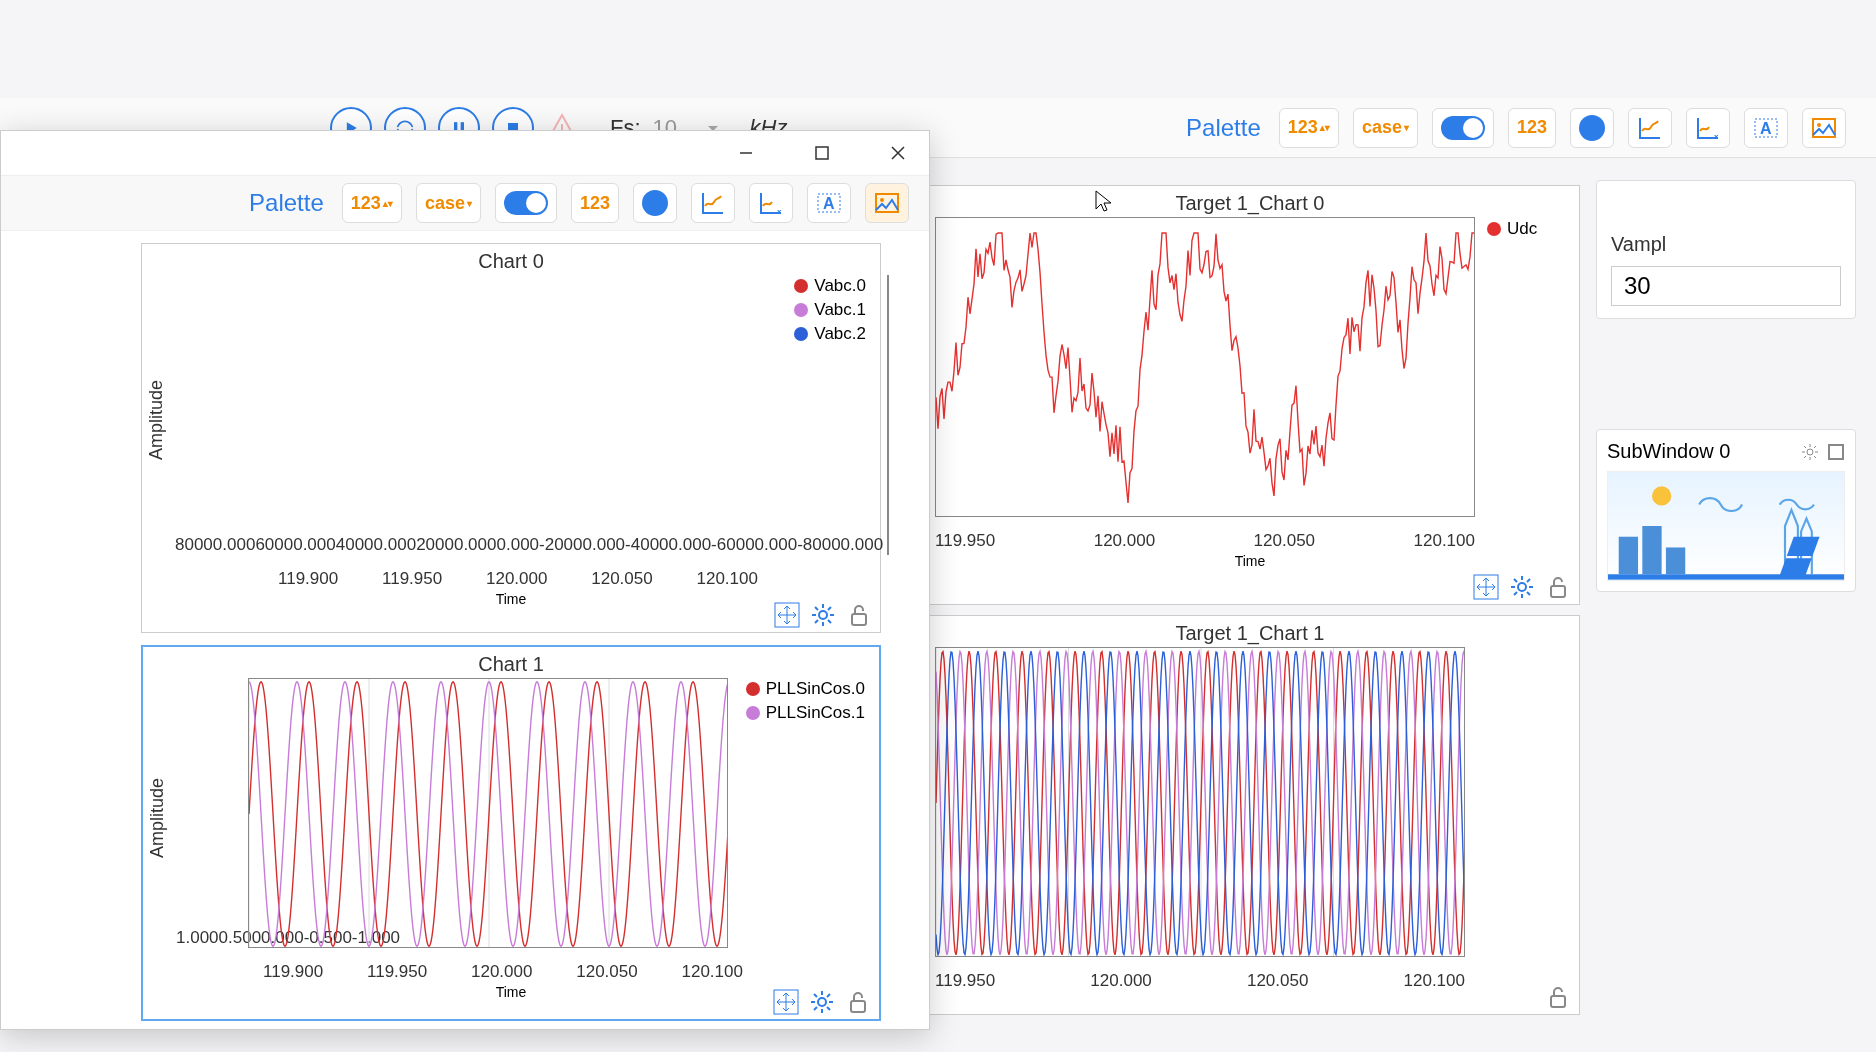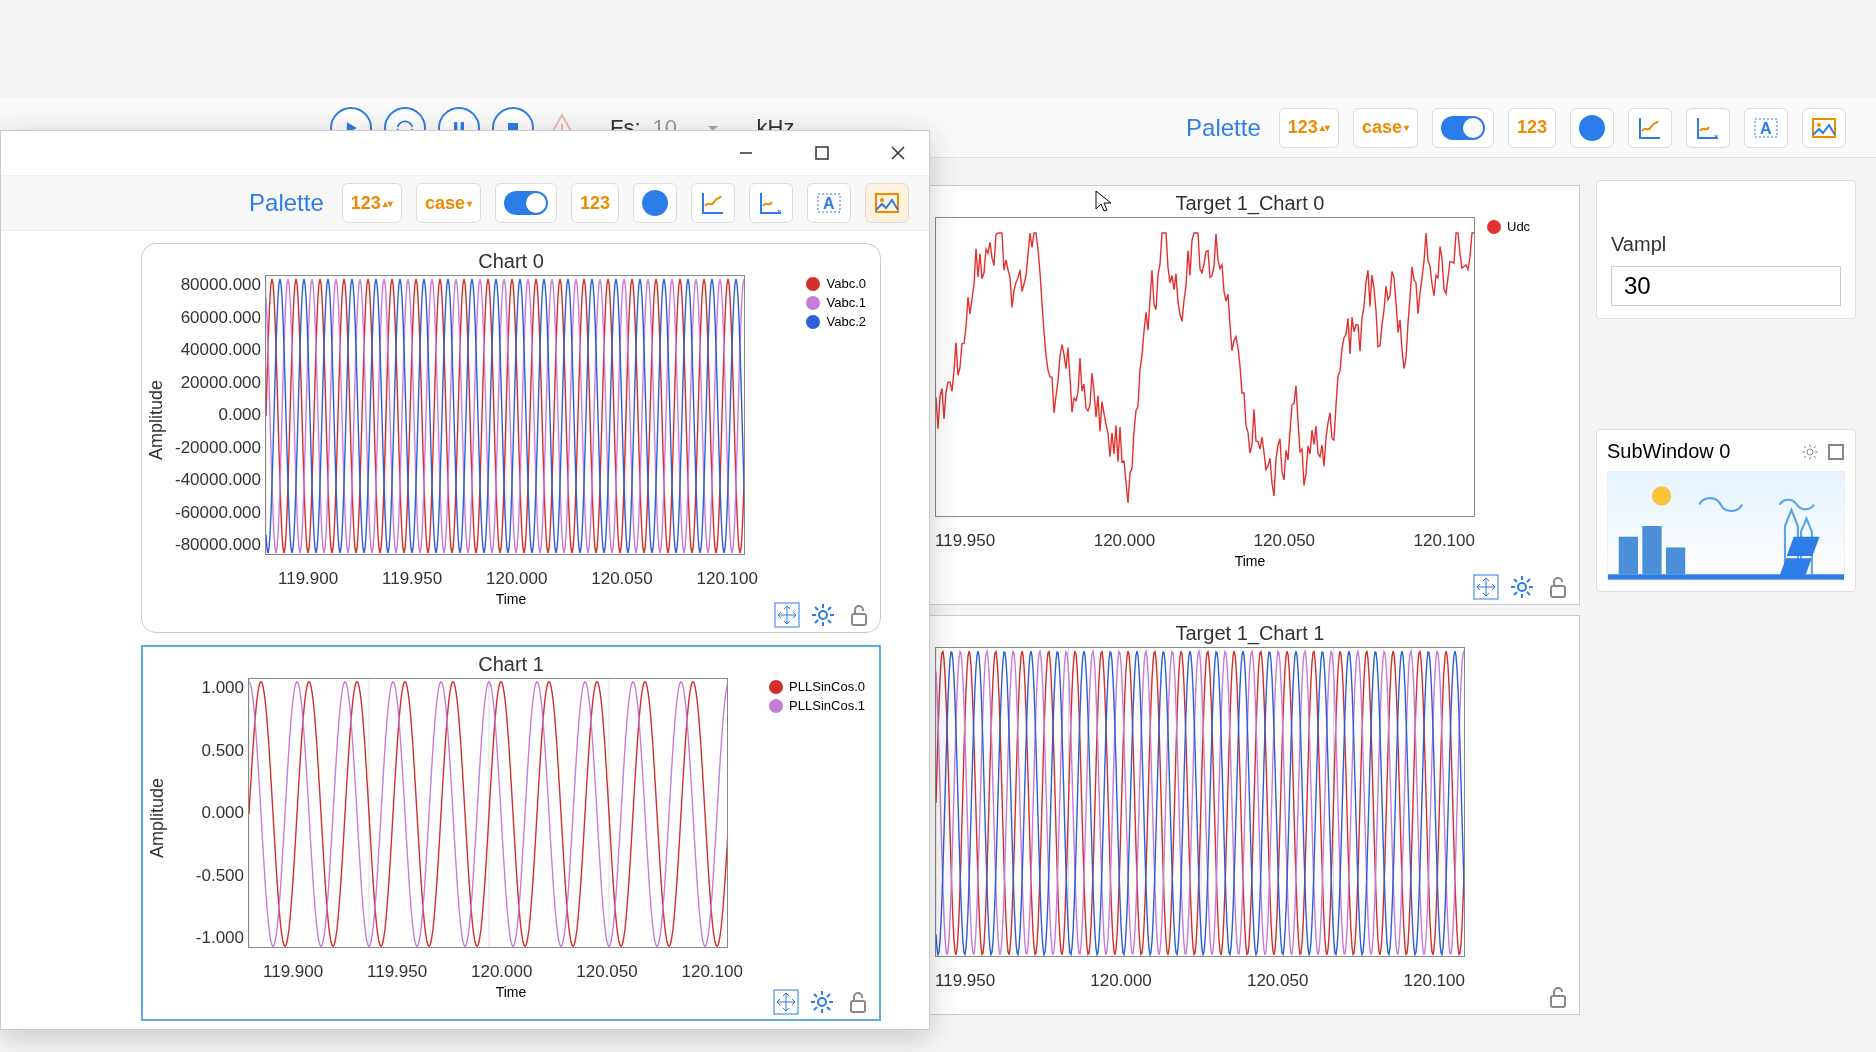--- a/index.html
+++ b/index.html
@@ -10,21 +10,21 @@
 .tree-header { position: absolute; top: 100px; left: 10px; display: flex; align-items: center; gap: 8px; font-size: 20px; color: #333; }
 .chevron-sm { width: 14px; height: 14px; }
 .monitor-icon { width: 20px; height: 16px; fill: #2d7de8; }
 
 .circ-btn { width: 42px; height: 42px; border: 2px solid #2d7de8; border-radius: 50%; display: flex; align-items: center; justify-content: center; background: #fff; cursor: pointer; }
 .circ-btn svg { width: 20px; height: 20px; fill: #2d7de8; }
 .warn-tri { width: 32px; height: 32px; }
 .fs-label { font-size: 22px; color: #333; }
 .fs-value { font-size: 22px; color: #999; width: 40px; }
 .fs-drop { color: #999; }
-.khz-label { font-size: 22px; color: #333; margin-left: 24px; }
+.khz-label { font-size: 22px; color: #333; margin-left: 17px; font-style: italic; }
 
 .palette-group { display: flex; align-items: center; gap: 14px; margin-left: auto; }
 .palette-label { font-size: 24px; font-weight: 400; color: #2d7de8; margin-right: 4px; }
 .tb-btn { height: 40px; min-width: 44px; background: #fff; border: 1px solid #ddd; border-radius: 6px; display: flex; align-items: center; justify-content: center; font-weight: 700; cursor: pointer; padding: 0 8px; }
 .tb-btn.orange { color: #f08a00; font-size: 18px; }
 .toggle { width: 44px; height: 24px; background: #2d7de8; border-radius: 12px; position: relative; }
 .toggle::after { content: ''; position: absolute; right: 2px; top: 2px; width: 20px; height: 20px; background: #fff; border-radius: 50%; }
 .circle-blue { width: 26px; height: 26px; background: #2d7de8; border-radius: 50%; }
 .sq-btn svg { width: 26px; height: 26px; }
 
@@ -38,25 +38,25 @@
 .subwin-icons { display: flex; gap: 8px; }
 .subwin-icons svg { width: 18px; height: 18px; }
 .subwin-thumb { width: 100%; height: 110px; border: 1px solid #eee; position: relative; background: linear-gradient(#e6f3ff, #fff); display: flex; align-items: flex-end; justify-content: center; overflow: hidden; }
 
 
 .chart-panel { position: absolute; background: #fff; border: 1px solid #ccc; }
 .chart-panel.active { border: 2px solid #5fa9f0; }
 .chart-title { text-align: center; font-size: 20px; color: #333; padding: 6px 0 2px; }
 .chart-body { display: flex; position: relative; }
 .ylabel { writing-mode: vertical-rl; transform: rotate(180deg); font-size: 18px; color: #333; padding: 0 4px; align-self: center; }
-.yaxis { display: flex; flex-direction: column; justify-content: space-between; align-items: flex-end; font-size: 17px; padding: 0 4px; color: #333; }
+.yaxis { display: flex; flex-direction: row; justify-content: space-between; align-items: flex-end; font-size: 17px; padding: 0 4px; color: #333; }
 .plot-area { border: 1px solid #888; position: relative; overflow: hidden; }
 .xaxis { display: flex; justify-content: space-between; font-size: 17px; padding: 4px 0 0; color: #333; }
 .xlabel { text-align: center; font-size: 14px; padding: 2px 0 4px; }
-.legend { position: absolute; right: 6px; top: 24px; background: #fff; font-size: 13px; }
+.legend { position: absolute; right: 6px; top: 24px; background: #fff; font-size: 17px; }
 .legend-item { display: flex; align-items: center; gap: 6px; padding: 2px 6px; }
 .legend-dot { width: 14px; height: 14px; border-radius: 50%; }
 .chart-tools { position: absolute; right: 8px; bottom: 4px; display: flex; gap: 10px; align-items: center; }
 .chart-tools svg { width: 26px; height: 26px; }
 
 
 .float-win { position: absolute; left: 0; top: 130px; width: 930px; height: 900px; background: #fff; border: 1px solid #ccc; box-shadow: 0 6px 30px rgba(0,0,0,0.2); }
 .win-titlebar { height: 44px; display: flex; align-items: center; justify-content: flex-end; padding-right: 8px; gap: 30px; }
 .win-btn { width: 46px; height: 36px; display: flex; align-items: center; justify-content: center; cursor: pointer; }
 .win-toolbar { height: 56px; background: #f8f8f8; border-top: 1px solid #eee; border-bottom: 1px solid #eee; display: flex; align-items: center; justify-content: flex-end; padding: 0 20px; gap: 14px; }
@@ -317,21 +317,21 @@
       </div>
     <div class="tb-btn sq-btn" style="background:#fff3e0;">
         <svg viewBox="0 0 26 26">
           <rect x="2" y="4" width="22" height="18" fill="none" stroke="#f08a00" stroke-width="2"></rect>
           <circle cx="8" cy="10" r="2" fill="#f08a00"></circle>
           <path d="M2 20l6-6 4 4 6-8 6 10" fill="none" stroke="#2d7de8" stroke-width="2"></path>
         </svg>
       </div>
   </div>
 
-  <div class="chart-panel" style="position:relative;margin:12px 30px 6px 140px;width:740px;height:390px;border-radius:15px;">
+  <div class="chart-panel" style="position:relative;margin:12px 30px 6px 140px;width:740px;height:390px;">
     <div class="chart-title">Chart 0</div>
     <div class="chart-body" style="height:290px;">
       <div class="ylabel">Amplitude</div>
       <div class="yaxis" style="height:280px;">
         <span>80000.000</span>
           <span>60000.000</span>
           <span>40000.000</span>
           <span>20000.000</span>
           <span>0.000</span>
           <span>-20000.000</span>

